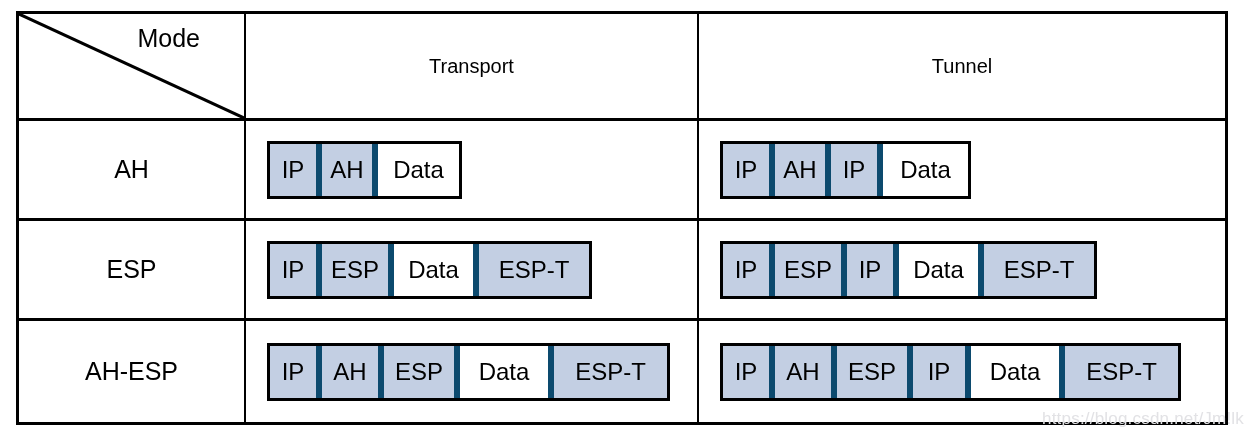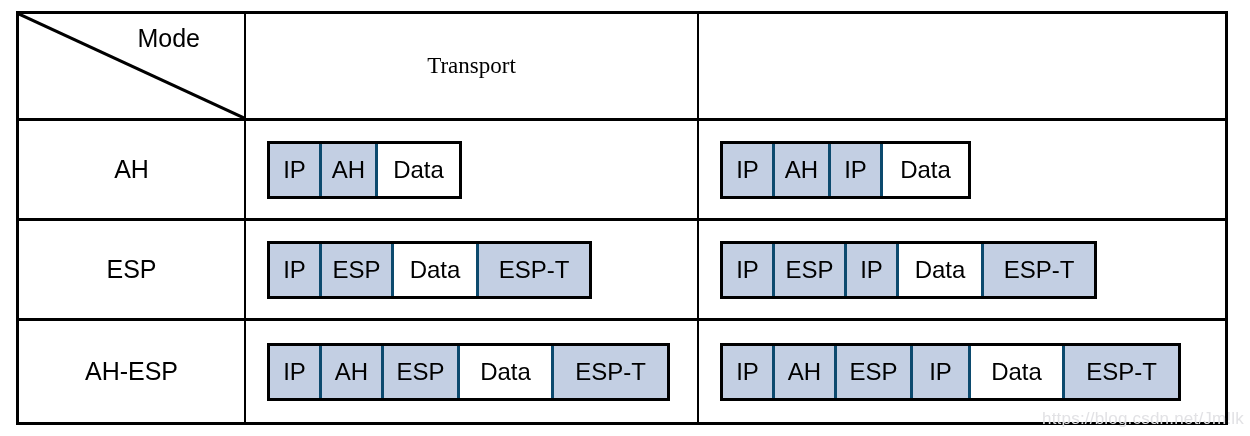--- a/index.html
+++ b/index.html
@@ -95,22 +95,21 @@
   }
   .corner-protocol {
     position: absolute;
     left: 8px;
     bottom: 19px;
     font-size: 25px;
     line-height: 1;
   }
 
   .mode-head-label {
-    font-size: 23px;
-    font-family: Liberation Serif, serif;
+    font-size: 20px;
   }
   .protocol-label {
     font-size: 25px;
   }
 
   
   .packet {
     display: flex;
     flex-direction: row;
     margin-left: 21px;
@@ -120,21 +119,21 @@
   }
 
   .seg {
     box-sizing: border-box;
     height: 52px;
     display: flex;
     align-items: center;
     justify-content: center;
     font-size: 24px;
     line-height: 1;
-    border-right: 3px solid #0c4a6e;
+    border-right: 6px solid #0c4a6e;
     background: #ffffff;
     color: #000;
     white-space: nowrap;
   }
   .seg:last-child { border-right: none; }
   .seg.shaded { background: #c3cfe3; }
 
   
   .watermark {
     position: absolute;
@@ -163,20 +162,23 @@
             <line x1="0" y1="0" x2="227" y2="104" stroke="#000" stroke-width="3" vector-effect="non-scaling-stroke"></line>
           </svg>
           <span class="corner-mode">Mode</span>
         </div>
       </div>
 
       <div class="cell-mode transport headcell">
         <span class="mode-head-label">Transport</span>
       </div>
 
+      <div class="cell-mode tunnel headcell">
+        <span class="mode-head-label">Tunnel</span>
+      </div>
     </div>
 
     <div class="trow body-row">
       <div class="cell-protocol">
         <span class="protocol-label">AH</span>
       </div>
       <div class="cell-mode transport">
         <div class="packet">
             <div class="seg shaded" style="width: 52px;">IP</div>
             <div class="seg shaded" style="width: 56px;">AH</div>

